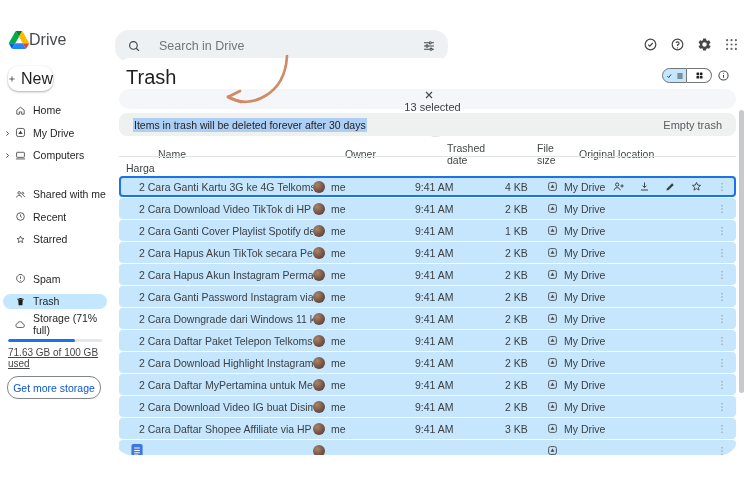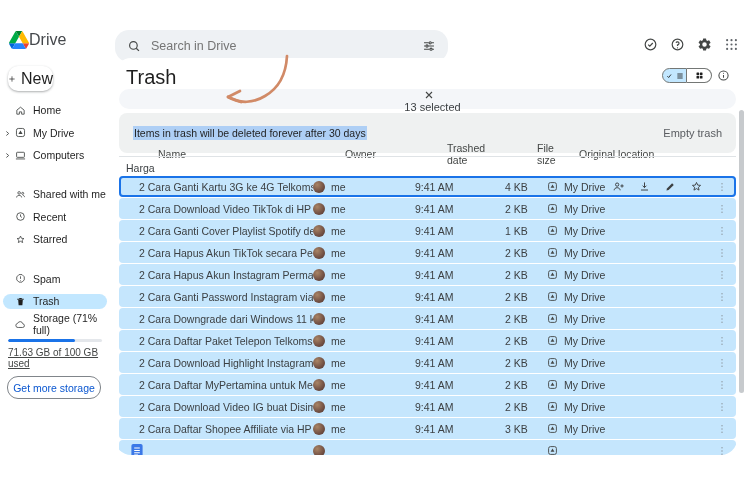--- a/index.html
+++ b/index.html
@@ -3,21 +3,21 @@
 <meta charset="utf-8">
 <style>
   html,body{margin:0;padding:0;background:#fff;}
   .stage{position:relative;width:750px;height:500px;background:#fff;overflow:hidden;
          font-family:"Liberation Sans",sans-serif;color:#1f1f1f;}
   svg{display:block}
   
   .logo{position:absolute;left:9px;top:31px;display:flex;align-items:center;}
   .logo .appname{font-size:16px;color:#45484c;}
   .searchbar{position:absolute;left:115px;top:30px;width:333px;height:27px;background:#eef1f4;
-             border-radius:14px;display:flex;align-items:center;padding:16px 12px;box-sizing:border-box;gap:8px;}
+             border-radius:14px;display:flex;align-items:center;padding:16px 12px;box-sizing:border-box;gap:16px;}
   .searchbar input{flex:1;border:none;background:transparent;outline:none;font-size:12.5px;
                    color:#444746;font-family:"Liberation Sans",sans-serif;}
   .topicons{position:absolute;right:10px;top:36px;display:flex;align-items:center;gap:10px;}
   .icbtn{width:17px;height:17px;display:flex;align-items:center;justify-content:center;cursor:pointer;}
   
   .sidebar{position:absolute;left:0;top:58px;width:110px;}
   .newbtn{position:absolute;left:8px;top:8px;width:45px;height:25px;background:#fff;border-radius:10px;
           box-shadow:0 1px 2px rgba(60,64,67,.3),0 1px 3px rgba(60,64,67,.15);
           display:flex;align-items:center;justify-content:center;gap:5px;font-size:16px;color:#1f1f1f;cursor:pointer;}
   .sideitems{position:absolute;left:0;top:37px;width:110px;}
@@ -38,21 +38,21 @@
   .viewtoggle{position:absolute;left:547px;top:10px;display:flex;height:15px;cursor:pointer;}
   .seg{display:flex;align-items:center;justify-content:center;gap:2px;width:25px;border:1px solid #747775;box-sizing:border-box;background:#fff;}
   .seg.left{border-radius:8px 0 0 8px;background:#c2e7ff;}
   .seg.right{border-radius:0 8px 8px 0;border-left:none;}
   .infoic{position:absolute;left:602px;top:11px;}
   .seltoolbar{position:absolute;left:4px;top:31px;width:617px;height:20px;background:#f4f6f9;
               border-radius:10px;display:flex;align-items:center;box-sizing:border-box;padding:0 10px;flex-direction:column;}
   .selcount{font-size:11px;color:#3c4043;margin-left:10px;}
   .tbic{margin-left:16px;display:flex;align-items:center;justify-content:center;cursor:pointer;}
   .tbic.circle{width:17px;height:17px;background:#e2e5e8;border-radius:50%;}
-  .banner{position:absolute;left:4px;top:55px;width:617px;height:40px;background:#eff1f1;border-radius:8px;
+  .banner{position:absolute;left:4px;top:55px;width:617px;height:23px;background:#eff1f1;border-radius:8px;
           display:flex;align-items:center;box-sizing:border-box;padding:0 14px;justify-content:space-between;}
   .banner .msg{font-size:10.5px;color:#1f1f1f;background:#aecff5;padding:1px 1px;}
   .banner .action{font-size:11px;color:#595c60;cursor:pointer;}
   .thead{position:absolute;left:4px;top:84px;width:617px;height:14px;display:grid;
          grid-template-columns:187px 102px 90px 42px 1fr auto;align-items:center;padding-left:7px;box-sizing:border-box;
          font-size:10.5px;color:#444746;}
   .thead .tcol{display:flex;align-items:center;gap:3px;padding-left:32px;}
   .hdiv{position:absolute;left:4px;top:98px;width:617px;border-top:1px solid #dfe3e6;}
   .grouplabel{position:absolute;left:11px;top:104px;font-size:10.5px;color:#3c4043;}
   .rows{position:absolute;left:4px;top:118px;width:617px;}

